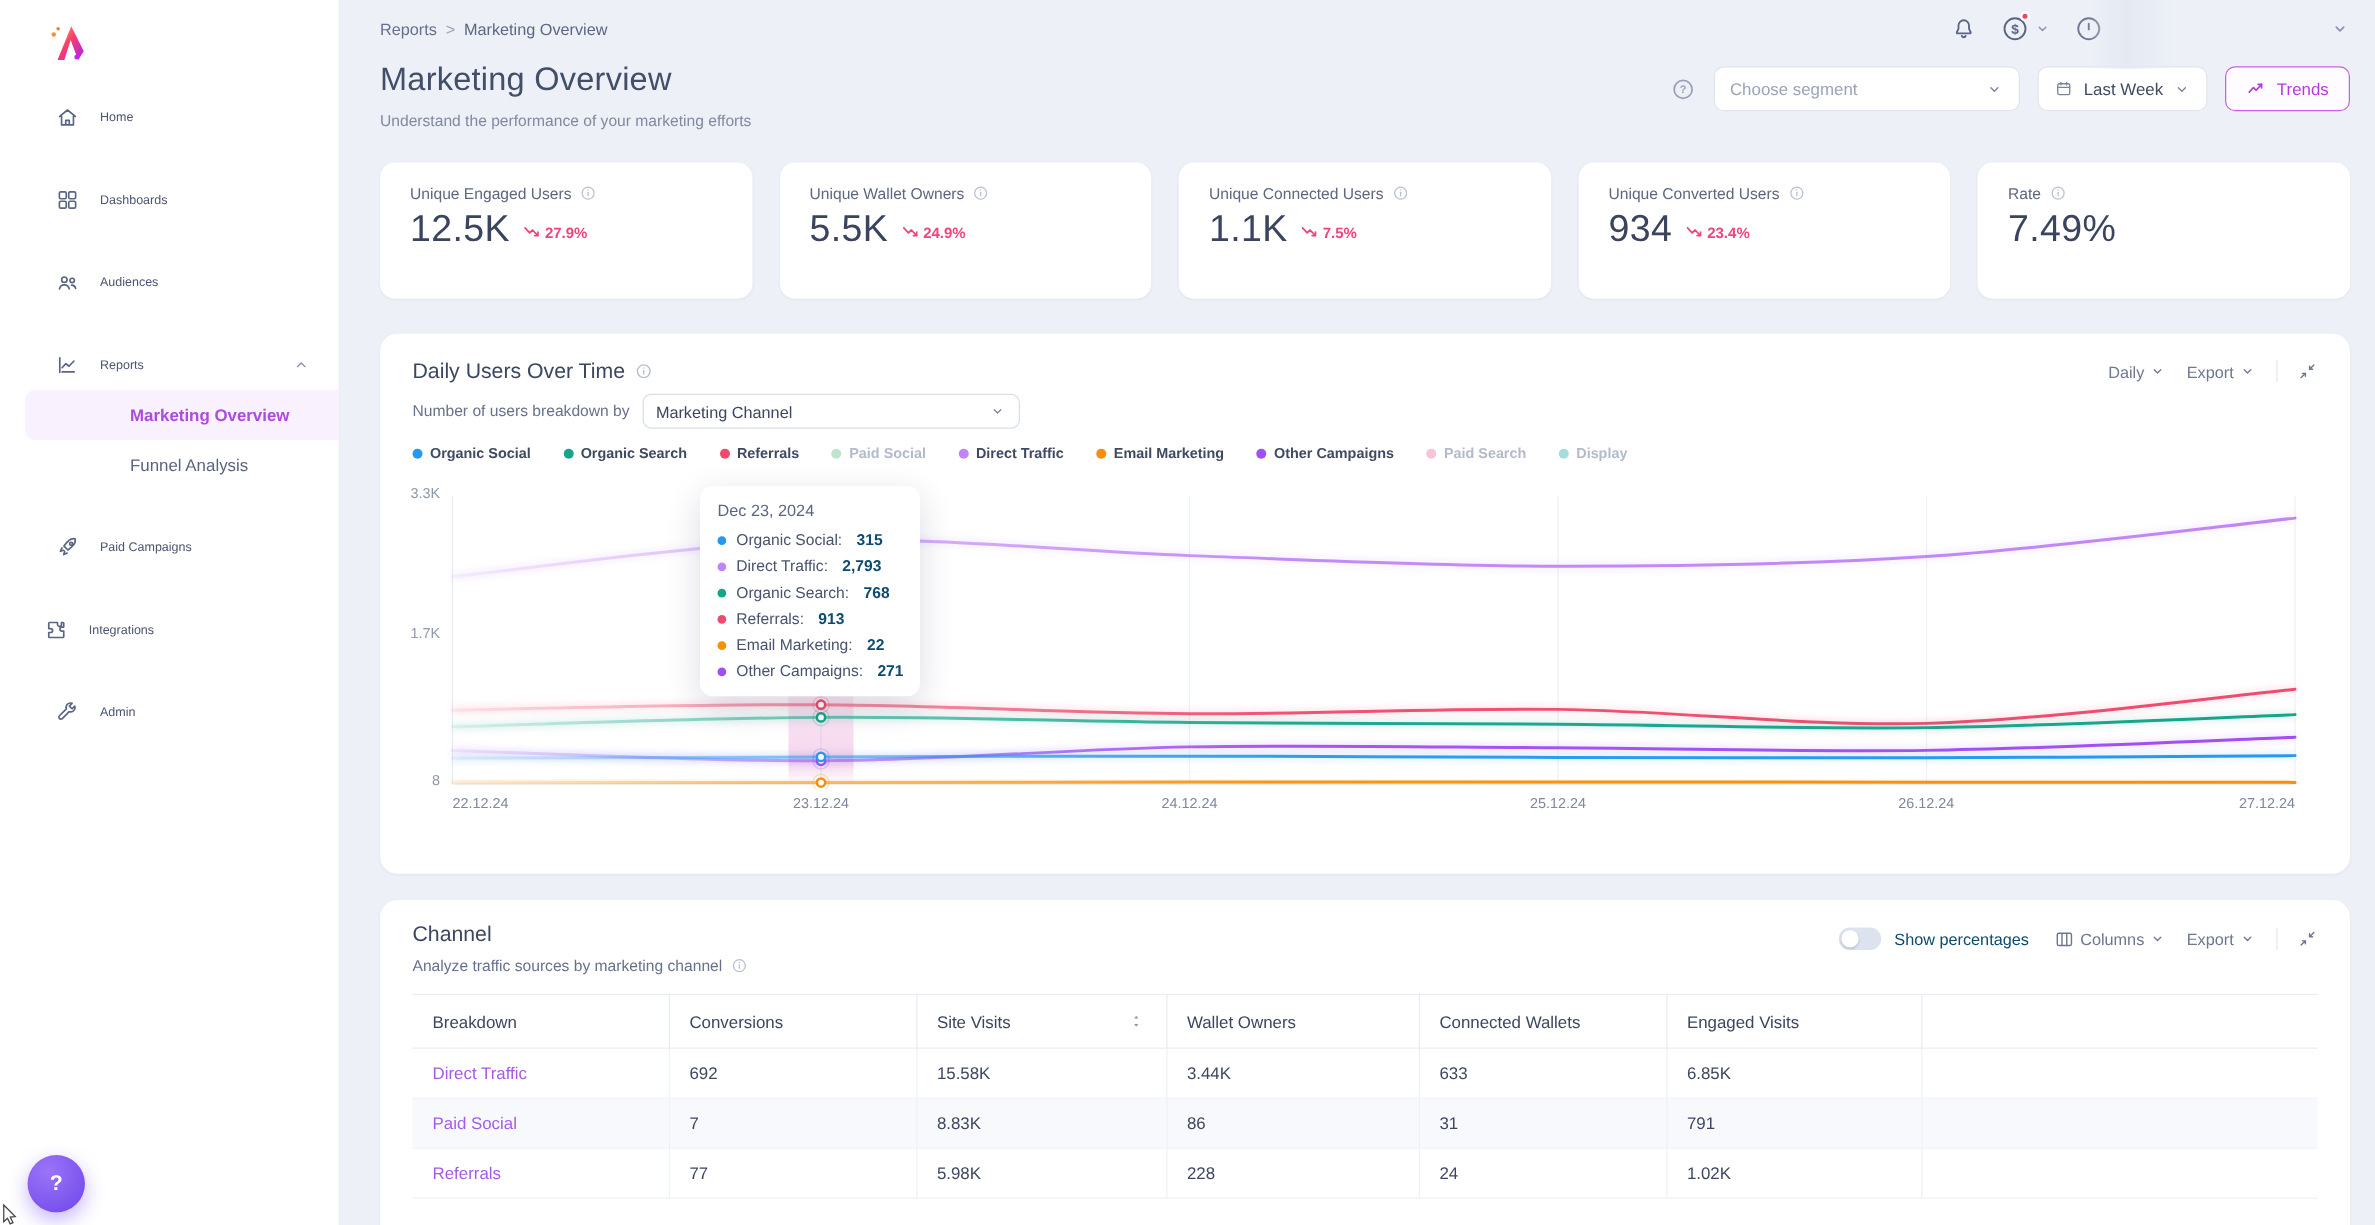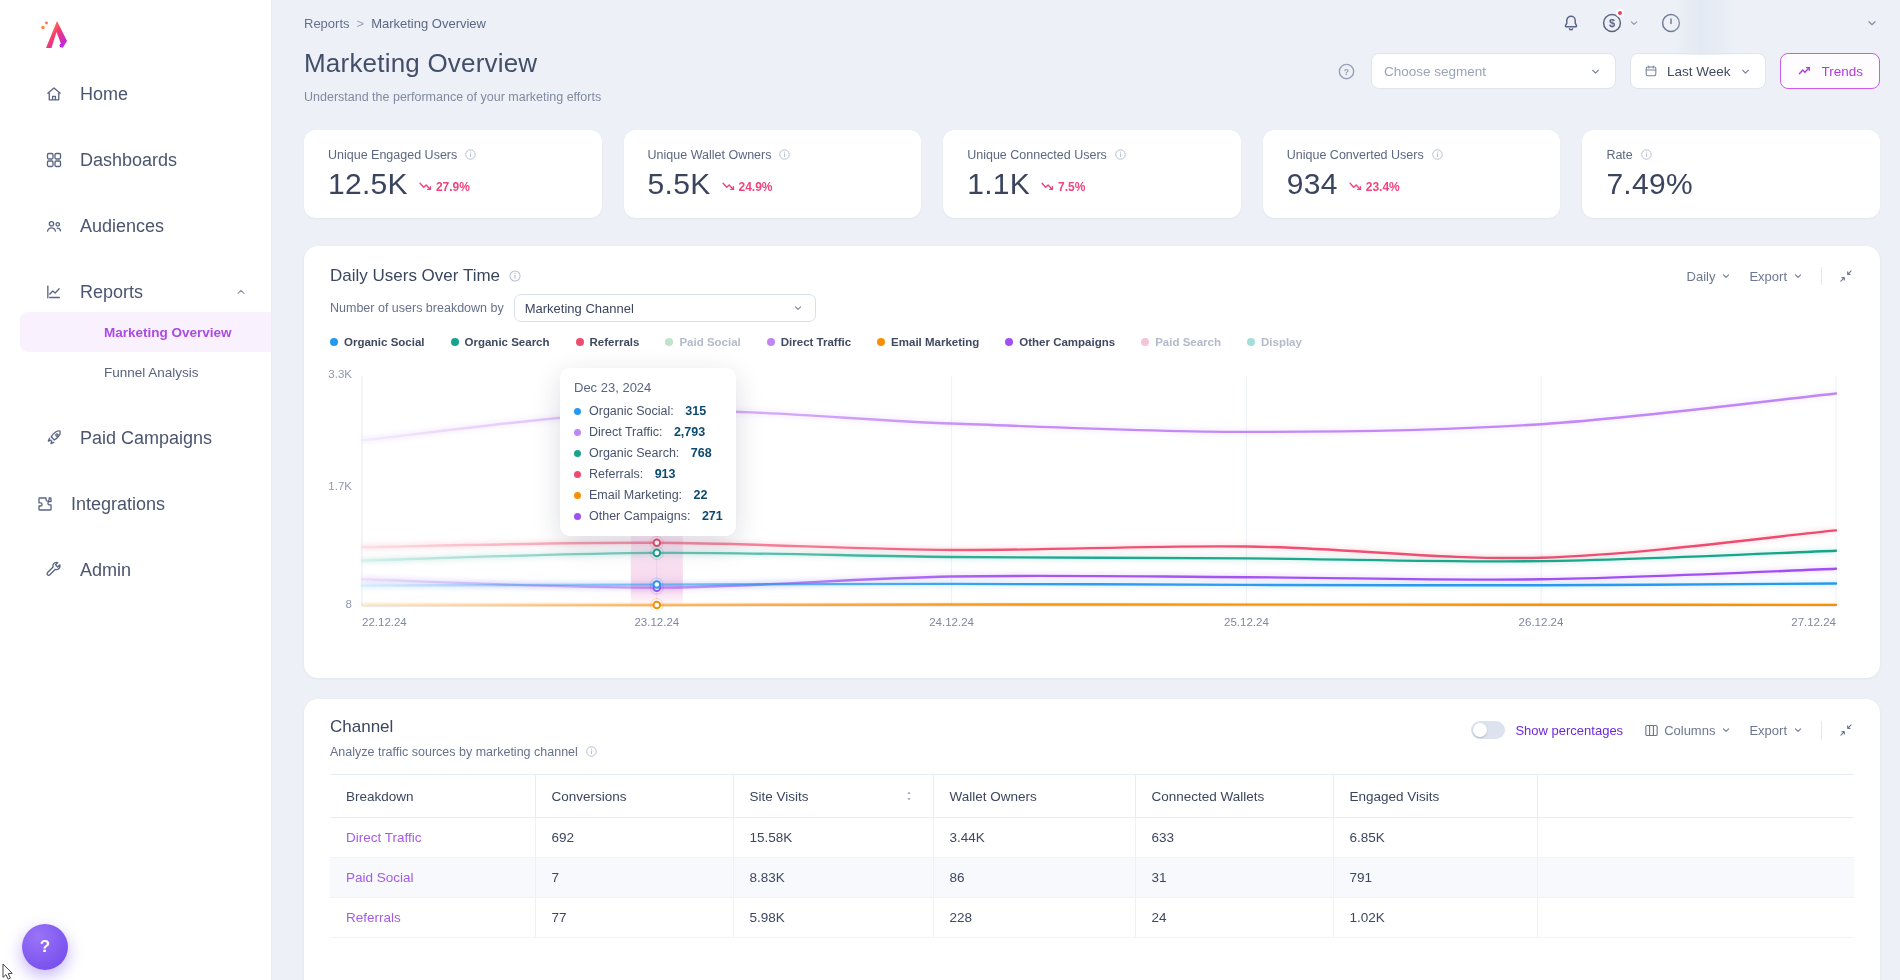--- a/index.html
+++ b/index.html
@@ -3,21 +3,21 @@
 <meta charset="utf-8">
 <style>
   * { box-sizing: border-box; margin: 0; padding: 0; }
   html,body { width:1900px; height:980px; overflow:hidden; }
   body { background:#edf1f7; font-family:"Liberation Sans", sans-serif; color:#3f4a63; position:relative; }
 
   
   .sidebar { position:absolute; left:0; top:0; width:272px; height:980px; background:#fff; border-right:1px solid #e9edf4; z-index:2; }
   .logo { position:absolute; left:34px; top:14px; width:42px; height:42px; }
   .nav { padding-top:74px; }
-  .nav-item { display:flex; align-items:center; gap:16px; height:40px; padding:0 22px 0 44px; font-size:18px; color:#4b5570; cursor:pointer; }
+  .nav-item { display:flex; align-items:center; gap:16px; height:40px; padding:0 22px 0 44px; font-size:10px; color:#4b5570; cursor:pointer; }
   .nav-item .nic { display:flex; color:#5a6583; }
   .nav-chev { margin-left:auto; color:#8a93a9; display:flex; }
   .nav-sub { height:40px; display:flex; align-items:center; padding-left:84px; font-size:13.5px; color:#5a6480; cursor:pointer; border-radius:8px 0 0 8px; margin-left:20px; }
   .nav-sub.active { background:#f9f1fe; color:#ab4be0; font-weight:bold; }
   .nav-gap { height:26px; }
 
   
   .main { position:absolute; left:272px; top:0; right:0; bottom:0; padding:10px 20px 0 32px; }
 
   .topbar { display:flex; align-items:center; height:26px; font-size:13px; color:#66708c; position:relative; }
@@ -35,21 +35,21 @@
   .header-controls { margin-left:auto; display:flex; align-items:center; gap:14px; margin-top:5px; }
   .help-ic { color:#98a1b6; display:flex; cursor:pointer; }
   .select-box { display:flex; align-items:center; background:#fff; border:1px solid #dfe4ee; border-radius:8px; height:36px; padding:0 12px; font-size:13.5px; color:#3f4a63; cursor:pointer; gap:8px; }
   .seg-select { width:245px; color:#9aa3b8; }
   .seg-select .chev { margin-left:auto; }
   .chev { color:#7b849c; display:flex; }
   .trends-btn { display:flex; align-items:center; gap:8px; height:36px; padding:0 16px; border-radius:8px; border:1.5px solid #cb5cf0; background:#fefcff; color:#b23ae2; font-size:13.5px; font-weight:500; cursor:pointer; font-family:inherit; }
 
   
   .kpi-row { display:flex; gap:22px; margin-top:26px; }
-  .kpi { flex:1; background:#fff; border-radius:12px; padding:17px 24px 0; height:88px; box-shadow:0 1px 2px rgba(16,24,40,.05); }
+  .kpi { flex:1; background:#fff; border-radius:12px; padding:17px 24px 0; height:109px; box-shadow:0 1px 2px rgba(16,24,40,.05); }
   .kpi-label { display:flex; align-items:center; gap:6px; font-size:12.5px; color:#5d6780; }
   .kpi-info { color:#b9c0d2; display:flex; }
   .kpi-valrow { display:flex; align-items:baseline; gap:10px; margin-top:5px; }
   .kpi-value { font-size:30px; font-weight:500; color:#3a445e; letter-spacing:.3px; }
   .kpi-change { display:flex; align-items:center; gap:3px; color:#f1437e; font-size:12px; font-weight:bold; }
 
   
   .card { background:#fff; border-radius:14px; box-shadow:0 1px 3px rgba(16,24,40,.05); }
   .chart-card { margin-top:28px; height:432px; padding:20px 26px; position:relative; }
   .card-head { display:flex; align-items:center;gap:46px; }
@@ -81,21 +81,21 @@
   .tt-date { font-size:13px; color:#5a6584; margin-bottom:9px; }
   .tt-row { display:flex; align-items:center; gap:8px; margin-top:7px; font-size:12.5px; color:#49536e; white-space:nowrap; }
   .tt-dot { width:7px; height:7px; border-radius:50%; flex:none; }
   .tt-val { font-weight:bold; color:#0c4a6e; }
 
   
   .table-card { margin-top:21px; height:304px; padding:18px 26px 0; overflow:hidden; position:relative; }
   .tbl-sub { margin-top:7px; font-size:12.5px; color:#67718c; display:flex; align-items:center; gap:6px; }
   .toggle { width:34px; height:18px; border-radius:9px; background:#dde3ee; position:relative; cursor:pointer; flex:none; }
   .toggle .knob { position:absolute; left:2px; top:2px; width:14px; height:14px; border-radius:50%; background:#fff; box-shadow:0 1px 2px rgba(0,0,0,.2); }
-  .tgl-label { font-size:13px; color:#6d28d9; margin-left:8px; margin-right:4px; }
+  .tgl-label { font-size:13px; color:#0c4a6e; margin-left:8px; margin-right:4px; }
   table { width:100%; border-collapse:collapse; table-layout:fixed; margin-top:15px; }
   th { text-align:left; font-size:13.5px; font-weight:500; color:#3c465f; padding:13px 16px; border-top:1px solid #e9edf4; border-bottom:1px solid #e9edf4; border-right:1px solid #e7ebf2; }
   th:last-child, td:last-child { border-right:none; }
   td { font-size:13.5px; color:#3d4760; padding:12px 16px; border-bottom:1px solid #f0f3f8; border-right:1px solid #eef1f6; }
   tr.striped { background:#f7f9fc; }
   td.lnk { color:#a55be8; font-weight:500; cursor:pointer; }
   .th-inner { display:flex; align-items:center; }
   .sort-ic { margin-left:auto; color:#8f98ad; display:flex; }
 
   .fab { position:absolute; left:22px; bottom:10px; width:46px; height:46px; border-radius:50%; border:none; background:radial-gradient(circle at 35% 28%, #9a74f8, #6e46ea); color:#fff; font-size:17px; font-weight:bold; font-family:inherit; box-shadow:0 6px 16px rgba(110,70,234,.4); cursor:pointer; z-index:6; }

